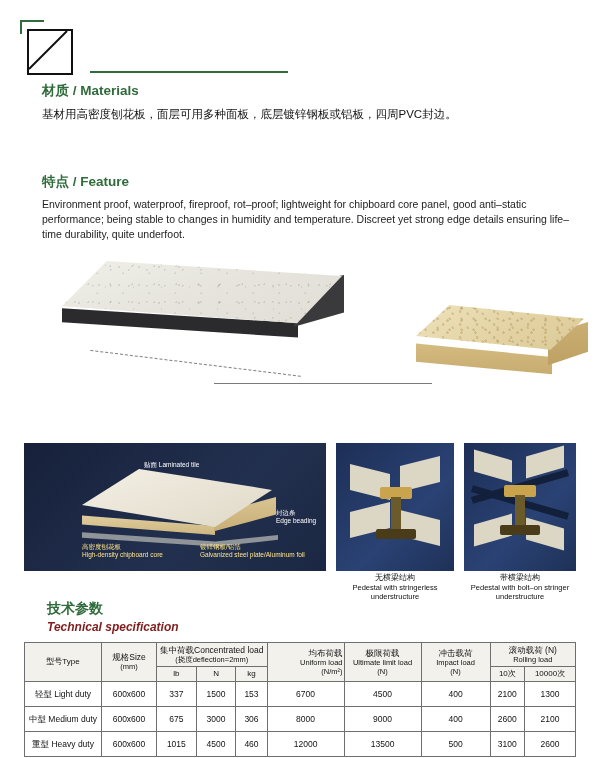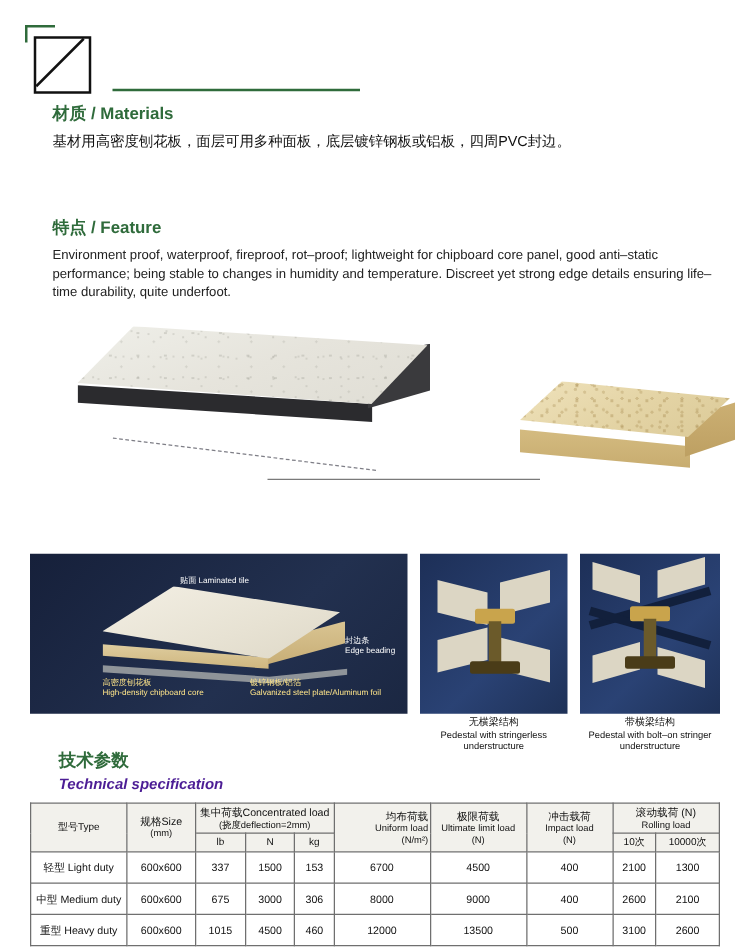--- a/index.html
+++ b/index.html
@@ -340,21 +340,21 @@
   .spec-cn {
     font-size: 14px;
     font-weight: bold;
     color: #2f6b3b;
     margin: 0;
   }
   .spec-en {
     font-size: 12px;
     font-weight: bold;
     font-style: italic;
-    color: #4c1d95;
+    color: #7f1d1d;
     margin: 2px 0 0 0;
   }
 
   table.spec {
     position: absolute;
     left: 24px;
     top: 642px;
     width: 552px;
     border-collapse: collapse;
     font-size: 8px;

